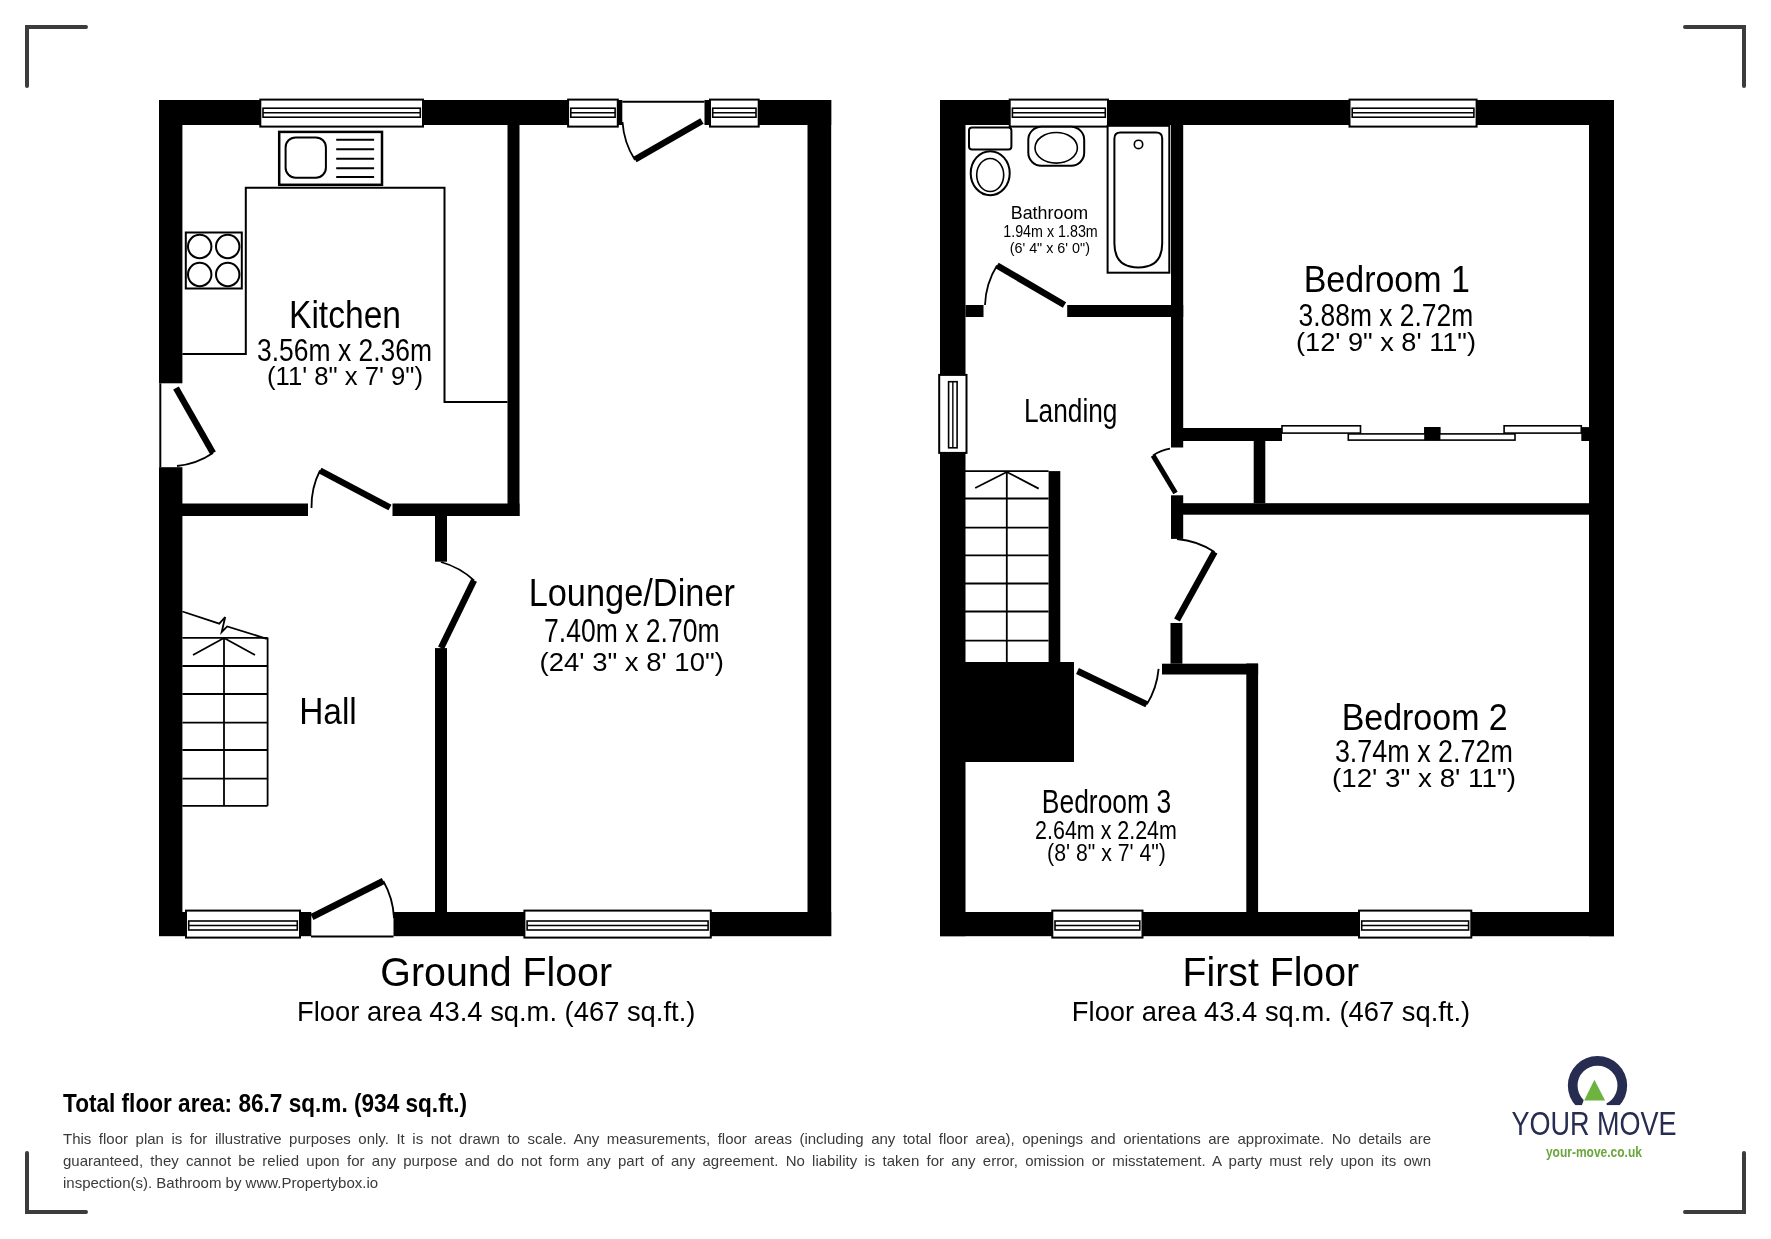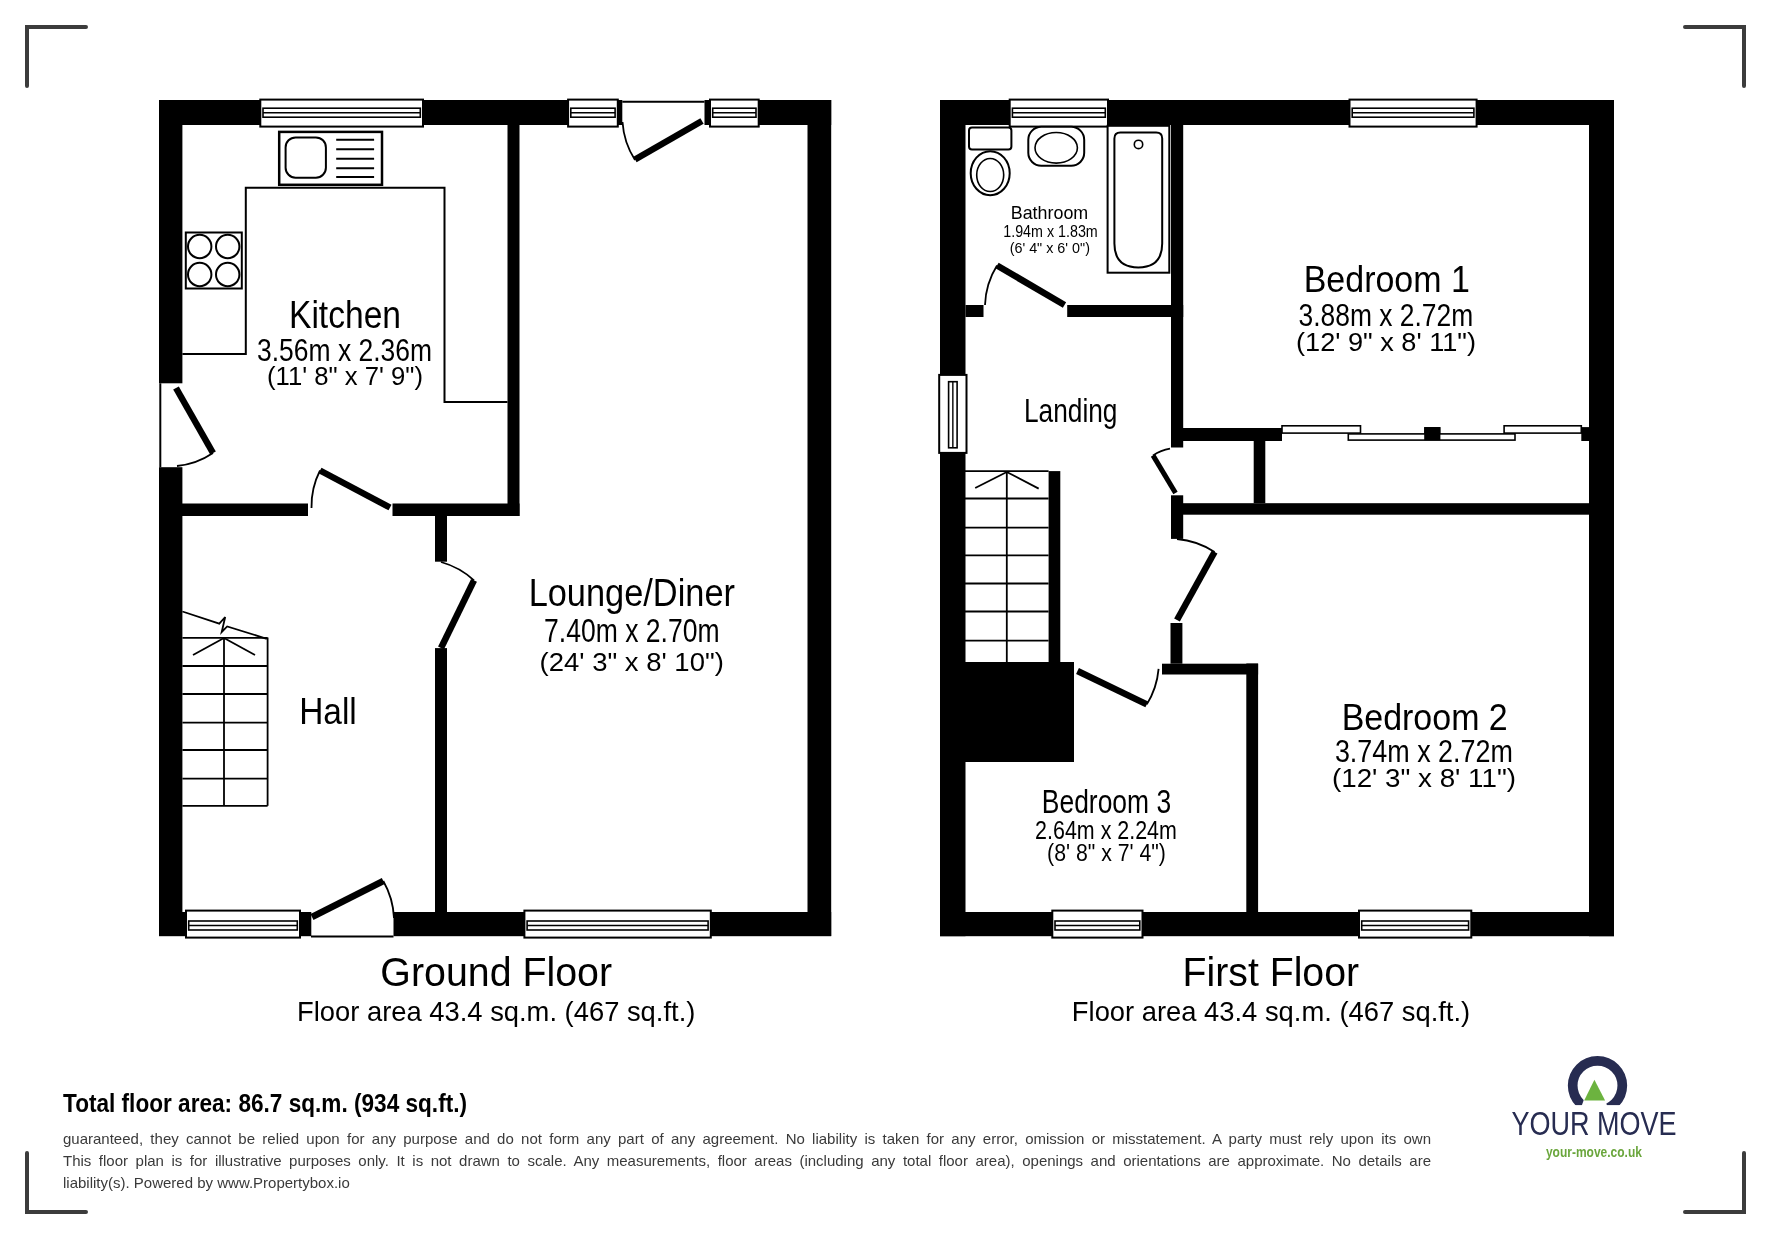--- a/index.html
+++ b/index.html
@@ -174,17 +174,17 @@
 <text x="1271" y="1021" font-size="28" text-anchor="middle" textLength="398.3" lengthAdjust="spacingAndGlyphs" font-weight="normal" fill="#000">Floor area 43.4 sq.m. (467 sq.ft.)</text>
 <text x="63" y="1112" font-size="26" font-weight="bold" fill="#000" textLength="404" lengthAdjust="spacingAndGlyphs">Total floor area: 86.7 sq.m. (934 sq.ft.)</text>
 <circle cx="1597.5" cy="1085.6" r="24.8" fill="none" stroke="#272c51" stroke-width="9.7"></circle>
 <polygon points="1594.4,1070.5 1579.8,1111 1609,1111" fill="#fff"></polygon>
 <rect x="1560" y="1105.1" width="76" height="12" fill="#fff"></rect>
 <polygon points="1594.4,1079.7 1584.2,1100.6 1605.1,1100.6" fill="#6cb33f"></polygon>
 <text x="1594.1" y="1135.4" font-size="33" text-anchor="middle" font-family="Liberation Serif, serif" fill="#272c51" textLength="165" lengthAdjust="spacingAndGlyphs">YOUR MOVE</text>
 <text x="1593.9" y="1157" font-size="15" text-anchor="middle" font-weight="bold" fill="#6aa63c" textLength="96" lengthAdjust="spacingAndGlyphs">your-move.co.uk</text>
 </svg>
 <div class="disc">
+<div class="j">This floor plan is for illustrative purposes only. It is not drawn to scale. Any measurements, floor areas (including any total floor area), openings and orientations are approximate. No details are</div>
 <div class="j">guaranteed, they cannot be relied upon for any purpose and do not form any part of any agreement. No liability is taken for any error, omission or misstatement. A party must rely upon its own</div>
-<div class="j">This floor plan is for illustrative purposes only. It is not drawn to scale. Any measurements, floor areas (including any total floor area), openings and orientations are approximate. No details are</div>
-<div>liability(s). Powered by www.Propertybox.io</div>
+<div>inspection(s). Bathroom by www.Propertybox.io</div>
 </div>
 </div>
 
 </body></html>

